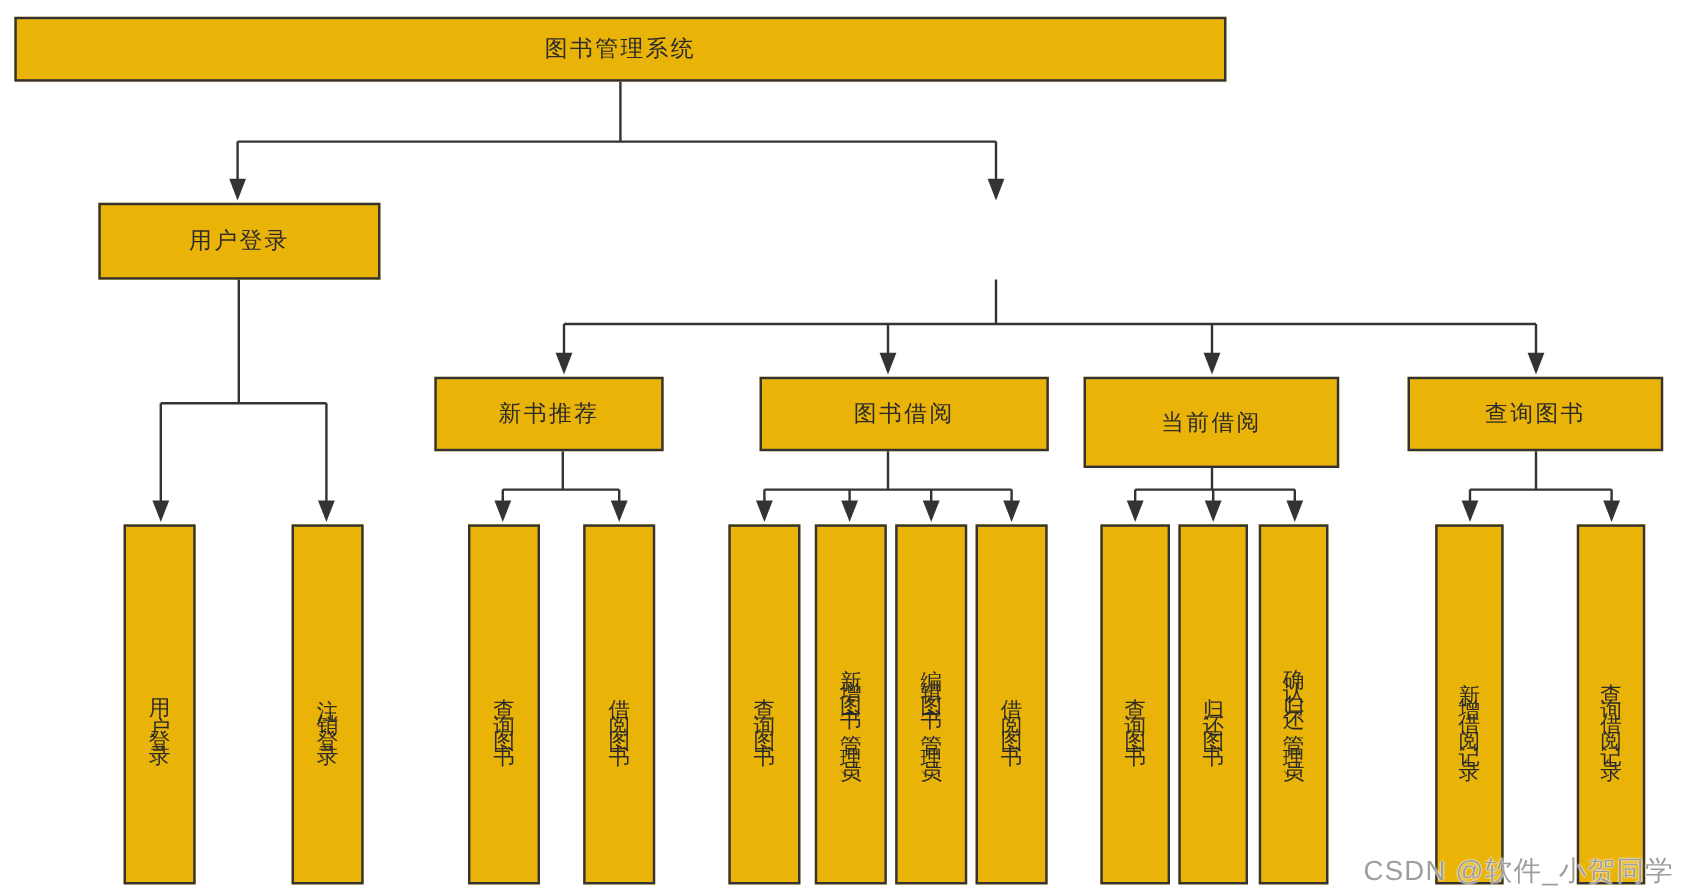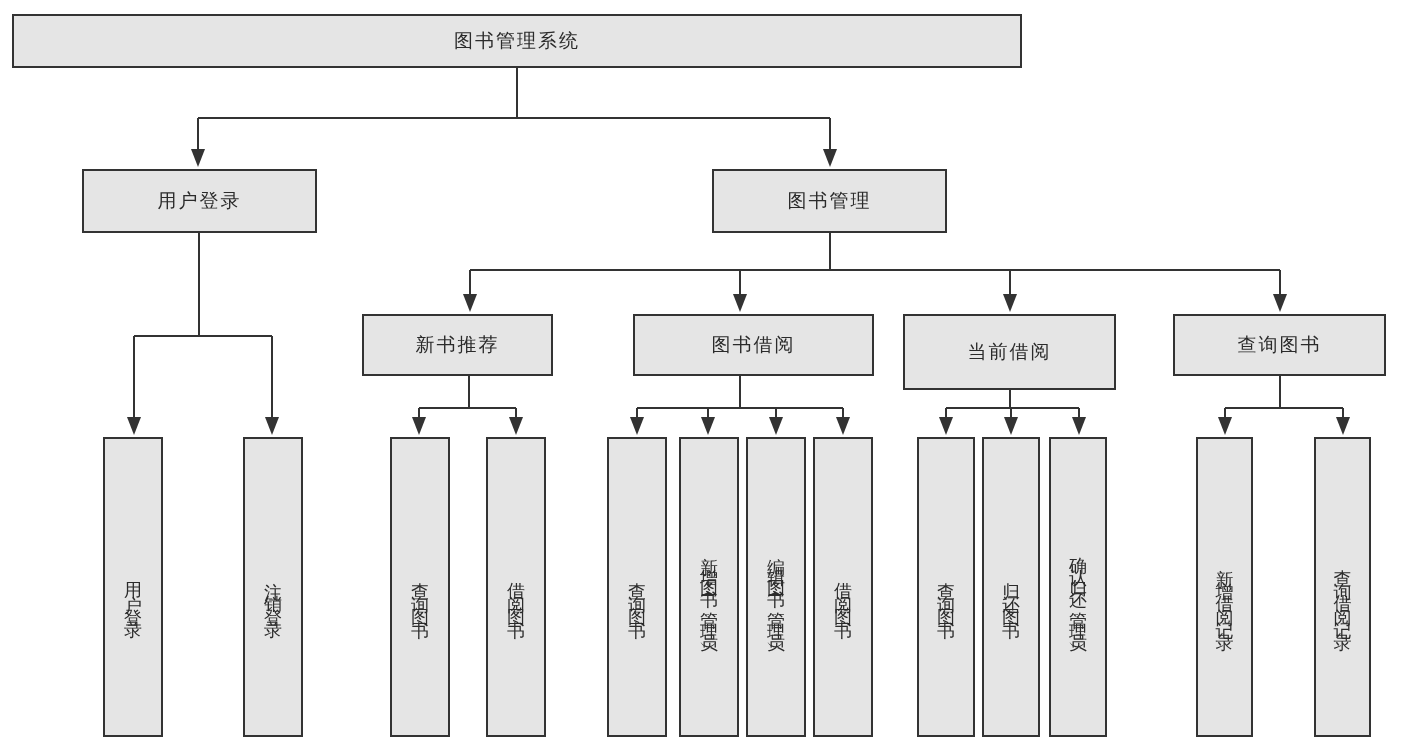--- a/index.html
+++ b/index.html
@@ -8,21 +8,21 @@
     width:1405px;height:747px;
     background:#ffffff;
     font-family:"Liberation Sans","DejaVu Sans",sans-serif;
     overflow:hidden;
   }
   .wires{position:absolute;left:0;top:0;pointer-events:none;}
   .box{
     position:absolute;
     box-sizing:border-box;
     border:2px solid #333333;
-    background:#e5e5e5;
+    background:#eab308;
     color:#2b2b2b;
     display:flex;align-items:center;justify-content:center;
     text-align:center;
   }
   .hbox{font-size:19px;letter-spacing:2px;}
   .root{font-size:19px;letter-spacing:2px;}
   .vbox{font-size:18px;}
   .vtext{
     writing-mode:vertical-rl;
     text-orientation:mixed;
@@ -89,23 +89,20 @@
     </g>
   </svg>
 
   <div class="box root" style="left:12px;top:14px;width:1010px;height:54px;">
     <span>图书管理系统</span>
   </div>
 
   <div class="box hbox" style="left:82px;top:169px;width:235px;height:64px;">
     <span>用户登录</span>
   </div>
-  <div class="box hbox" style="left:712px;top:169px;width:235px;height:64px;">
-    <span>图书管理</span>
-  </div>
 
   <div class="box hbox" style="left:362px;top:314px;width:191px;height:62px;">
     <span>新书推荐</span>
   </div>
   <div class="box hbox" style="left:633px;top:314px;width:241px;height:62px;">
     <span>图书借阅</span>
   </div>
   <div class="box hbox" style="left:903px;top:314px;width:213px;height:76px;">
     <span>当前借阅</span>
   </div>
@@ -150,14 +147,15 @@
     <span class="vtext">确认归还（管理员）</span>
   </div>
 
   <div class="box vbox" style="left:1196px;top:437px;width:57px;height:300px;">
     <span class="vtext">新增借阅记录</span>
   </div>
   <div class="box vbox" style="left:1314px;top:437px;width:57px;height:300px;">
     <span class="vtext">查询借阅记录</span>
   </div>
 
+  <div class="watermark">CSDN @软件_小贺同学</div>
 
 </div>
 
 </body></html>

